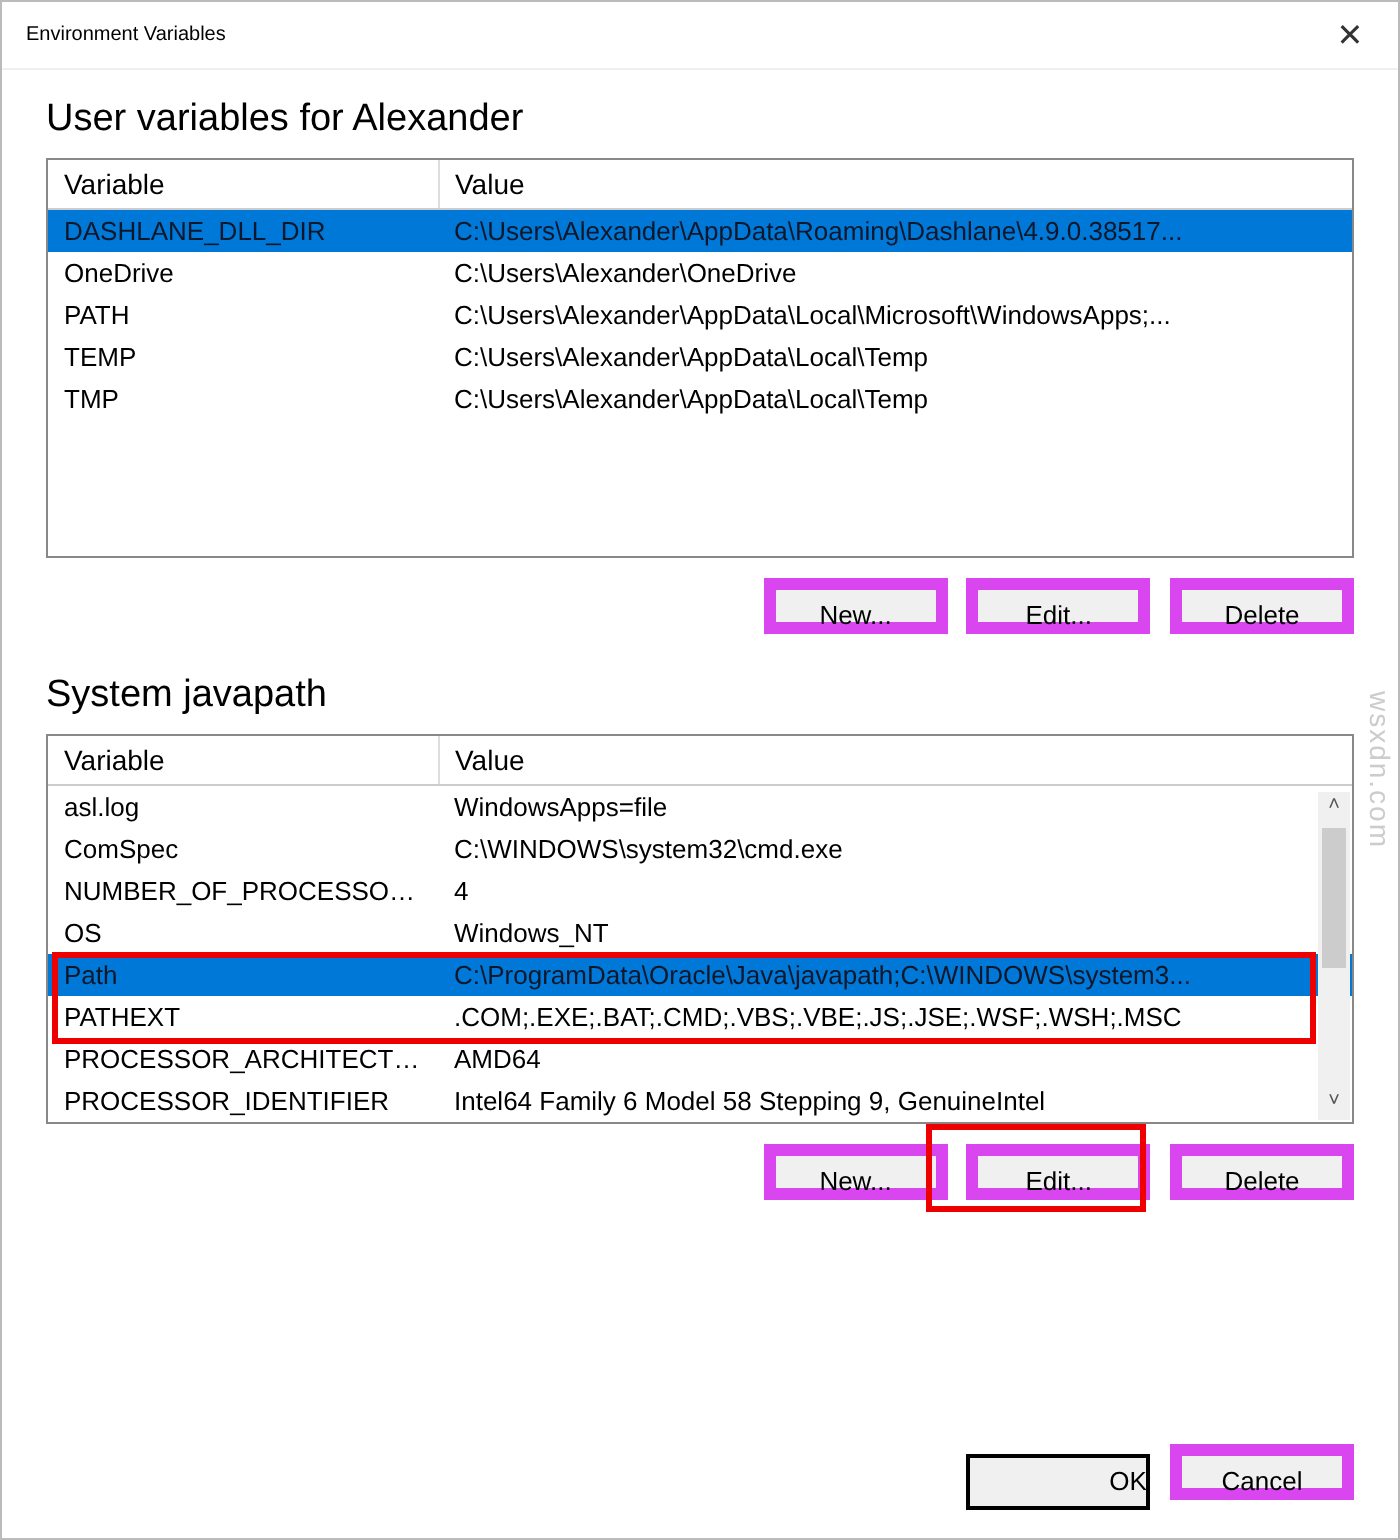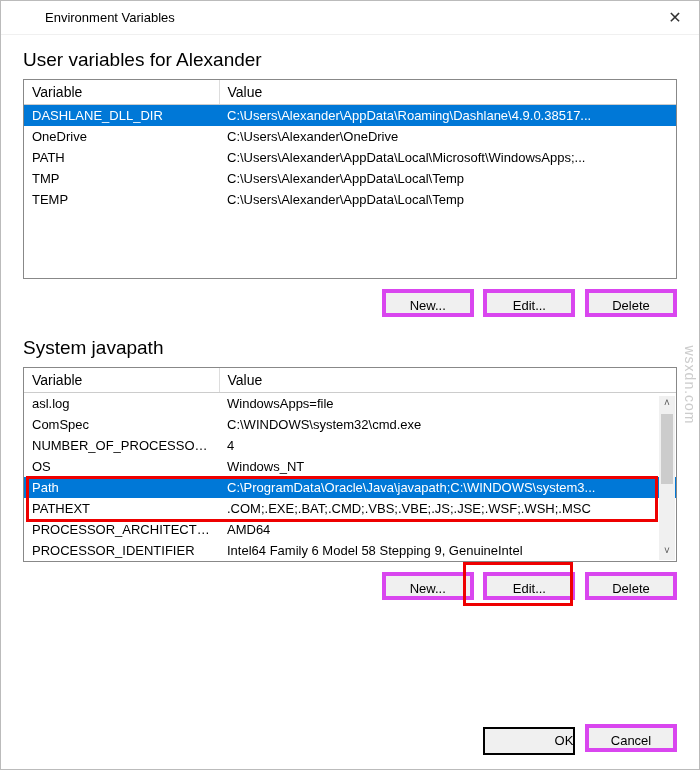--- a/index.html
+++ b/index.html
@@ -1,34 +1,34 @@
 <!DOCTYPE html>
 <html><head>
 <meta charset="utf-8">
 <style>
   * { box-sizing: border-box; margin: 0; padding: 0; }
   body { font-family: "Segoe UI", Tahoma, sans-serif; font-size: 13px; background: #fff; color: #000; width: 700px; height: 770px; overflow: hidden; position: relative; }
   .dialog { border: 1px solid #bbb; width: 700px; height: 770px; display: flex; flex-direction: column; background: #fff; }
   .titlebar { display: flex; align-items: center; justify-content: space-between; height: 34px; padding: 0 2px 0 12px; border-bottom: 1px solid #f0f0f0; }
-  .titlebar .title { font-size: 13px; margin-left: 32px; }
+  .titlebar .title { font-size: 10px; }
   .titlebar .close { width: 44px; height: 32px; display: flex; align-items: center; justify-content: center; font-size: 16px; font-family: Arial; color: #333; }
   .content { padding: 14px 22px 8px 22px; flex: 1; display: flex; flex-direction: column; }
   .group { margin-bottom: 20px; }
   .group-label { margin-bottom: 8px; font-size: 19px; }
   .table-wrap { border: 1px solid #888; background: #fff; position: relative; }
   .table-wrap.user { height: 200px; }
   .table-wrap.sys { height: 195px; }
   table { width: 100%; border-collapse: collapse; table-layout: fixed; }
   th { text-align: left; font-weight: normal; padding: 4px 8px; border-bottom: 1px solid #ccc; border-right: 1px solid #ddd; background: #fff; font-size: 14px; }
   th:last-child { border-right: none; }
   .col-var { width: 195px; }
   td { padding: 3px 8px; white-space: nowrap; overflow: hidden; text-overflow: ellipsis; border: none; font-size: 13px; }
-  tr.selected td { background: #0078d7; color: #ffffff; }
+  tr.selected td { background: #0078d7; color: #0f172a; }
   .btn-row { text-align: right; padding-top: 10px; }
-  .btn { display: inline-block; min-width: 92px; height: 28px; border: 4px solid #d946ef; background: #f0f0f0; margin-left: 6px; font-size: 13px; cursor: default; text-align: center; line-height: 26px; }
+  .btn { display: inline-block; min-width: 92px; height: 28px; border: 6px solid #d946ef; background: #f0f0f0; margin-left: 6px; font-size: 13px; cursor: default; text-align: center; line-height: 26px; }
   .btn.default { border: 2px solid #000000; line-height: 24px; text-align: right; }
   .dialog-buttons { padding: 8px 22px 14px 0; text-align: right; }
   .highlight-path { border: 3px solid #e00; position: absolute; pointer-events: none; }
   .highlight-row { border-left: 3px solid #e00; border-right: 3px solid #e00; border-top: 3px solid #e00; border-bottom: 3px solid #e00; position: absolute; pointer-events: none; }
   .scrollbar { position: absolute; right: 1px; top: 28px; bottom: 1px; width: 16px; background: #f0f0f0; }
   .scroll-up, .scroll-down { height: 16px; text-align: center; line-height: 14px; font-size: 10px; color: #555; background: #f0f0f0; }
   .scroll-thumb { position: absolute; left: 2px; right: 2px; top: 18px; height: 70px; background: #ccc; }
   .watermark { position: absolute; right: 2px; top: 50%; color: #ccc; font-size: 14px; writing-mode: vertical-rl; transform: translateY(-50%); letter-spacing: 1px; pointer-events: none; }
 </style>
 </head>
@@ -64,25 +64,25 @@
               </tr>
               <tr>
                 <td>OneDrive</td>
                 <td>C:\Users\Alexander\OneDrive</td>
               </tr>
               <tr>
                 <td>PATH</td>
                 <td>C:\Users\Alexander\AppData\Local\Microsoft\WindowsApps;...</td>
               </tr>
               <tr>
-                <td>TMP</td>
+                <td>TEMP</td>
                 <td>C:\Users\Alexander\AppData\Local\Temp</td>
               </tr>
               <tr>
-                <td>TEMP</td>
+                <td>TMP</td>
                 <td>C:\Users\Alexander\AppData\Local\Temp</td>
               </tr>
             </tbody>
         </table>
       </div>
       <div class="btn-row">
         <span class="btn">New...</span>
         <span class="btn">Edit...</span>
         <span class="btn">Delete</span>
       </div>

